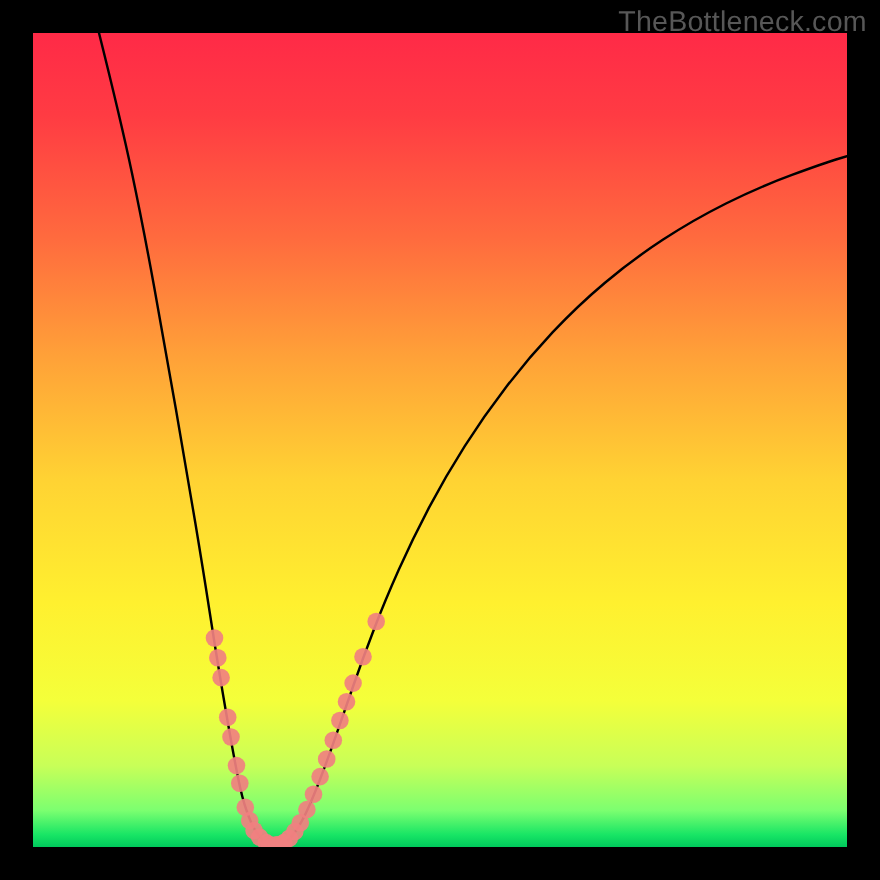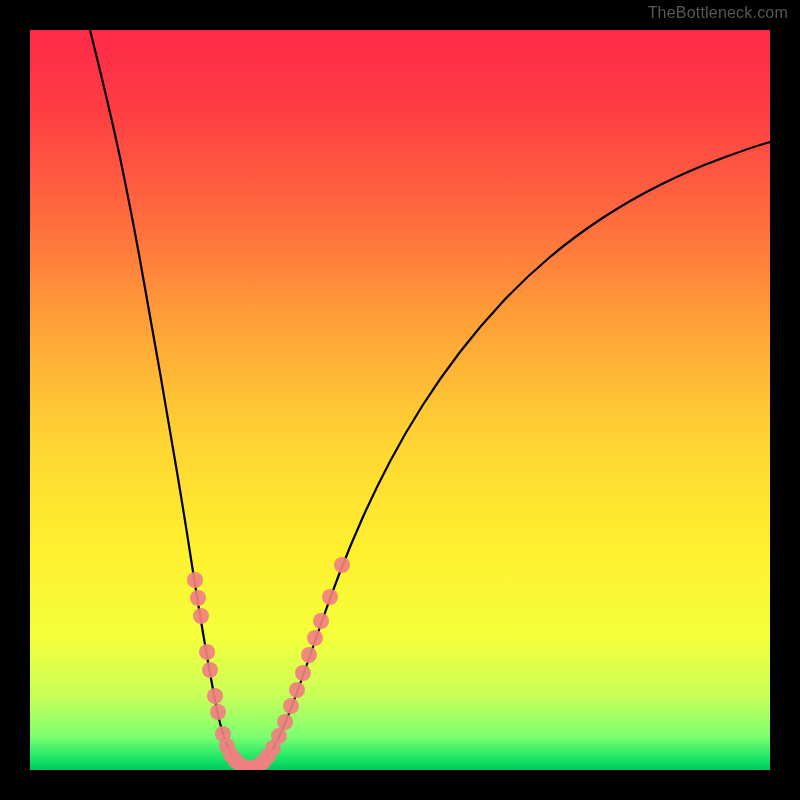--- a/index.html
+++ b/index.html
@@ -39,21 +39,21 @@
     left: 0;
     top: 0;
     width: 100%;
     height: 100%;
   }
   .watermark {
     position: absolute;
     top: 4px;
     right: 12px;
     color: #575757;
-    font-size: 16px;
+    font-size: 26px;
     font-weight: 500;
     letter-spacing: 0.2px;
   }
 </style>
 </head>
 <body>
 
 <div class="frame">
 
   <div class="watermark">TheBottleneck.com</div>

